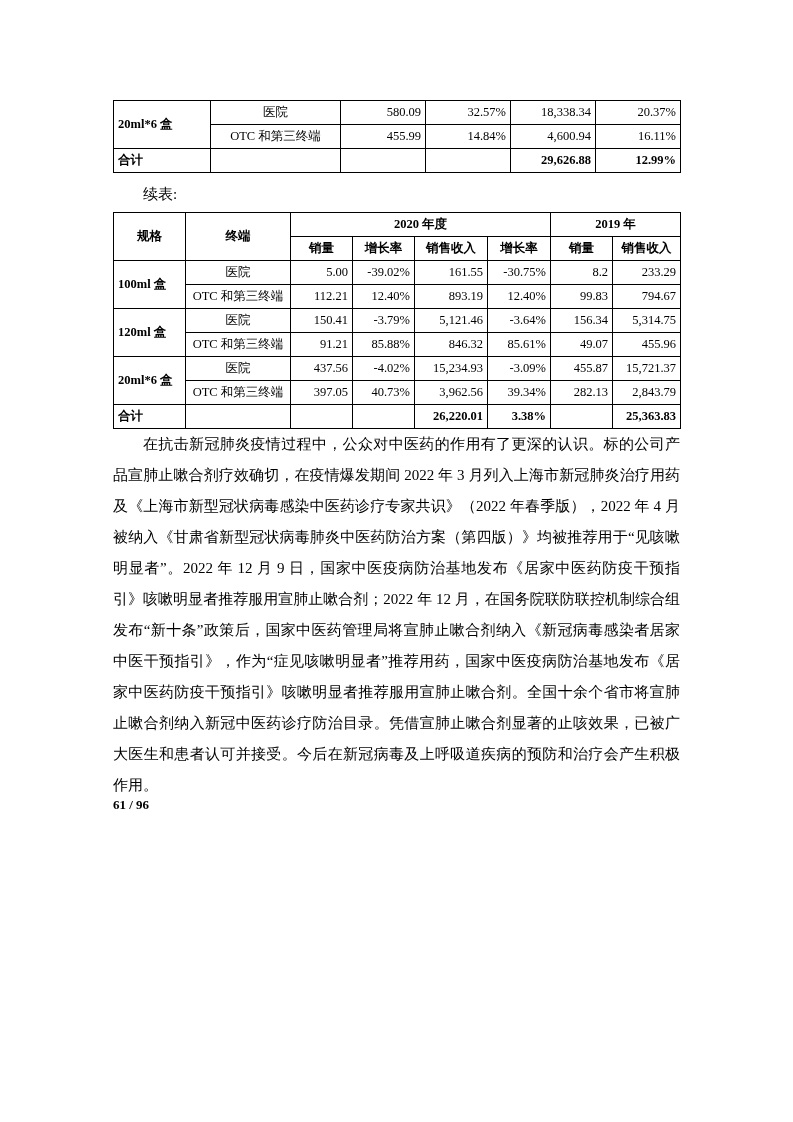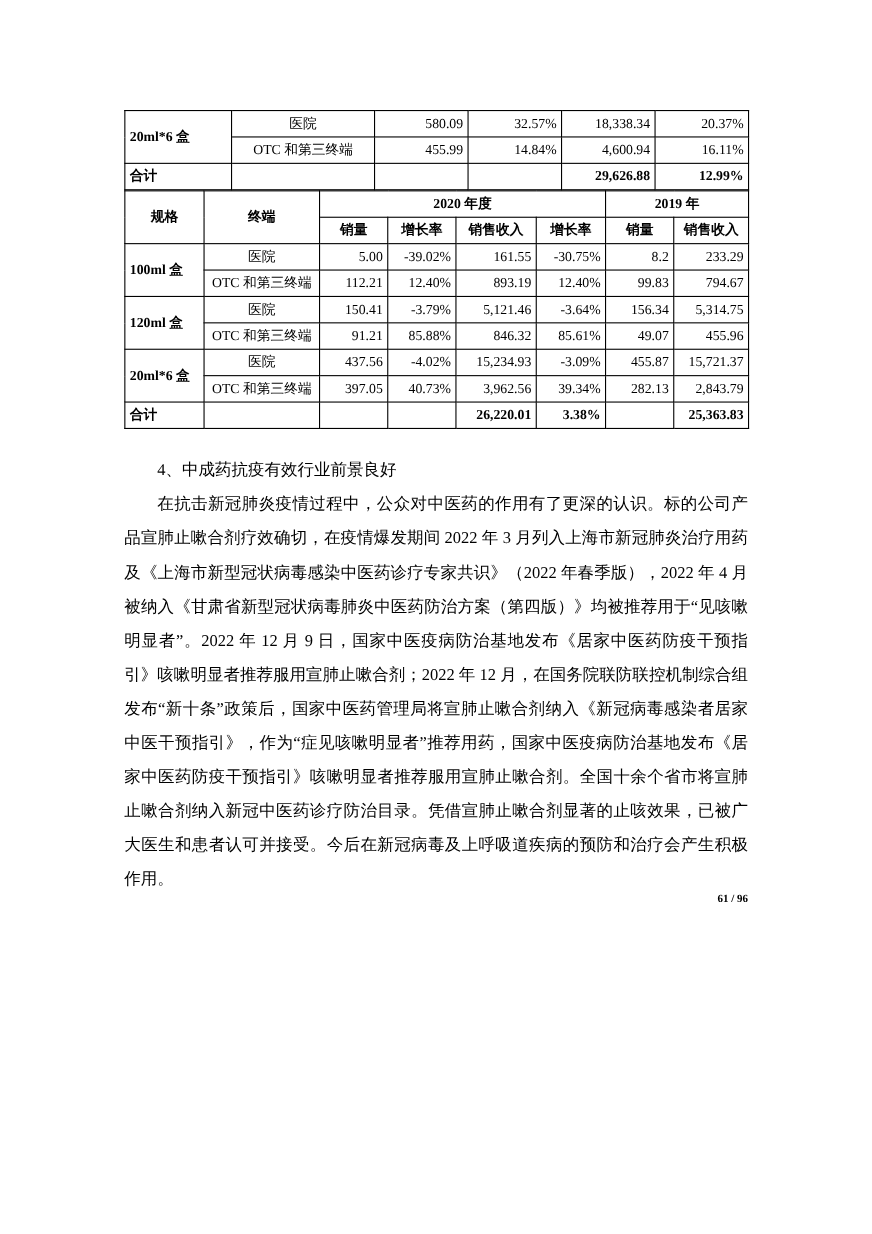--- a/index.html
+++ b/index.html
@@ -19,21 +19,21 @@
   td.spec { text-align: left; font-weight: bold; }
   td.term { text-align: center; }
   td.num  { text-align: right; padding-right: 7px; }
   tr.total td { font-weight: bold; }
   .cont-label { font-size: 15px; margin: 12px 0 8px; text-indent: 2em; }
   .para { font-size: 15px; line-height: 31px; text-align: justify; text-indent: 2em; margin: 0; }
   .p1 { margin-top: 13px; }
   .heading { margin-top: 23px; }
   .p2 { }
   .p3 { margin-top: 18px; }
-  .page-num { font-size: 10px; font-weight: bold; text-align: right; margin-top: -4px; }
+  .page-num { font-size: 13px; font-weight: bold; text-align: left; margin-top: -4px; }
 </style>
 </head>
 <body>
 
 <div class="page">
 
   <table class="tbl">
     <colgroup>
       <col style="width:97px">
         <col style="width:130px">
@@ -62,20 +62,21 @@
         <td class="spec">合计</td>
         <td class="term"></td>
         <td class="num"></td>
         <td class="num"></td>
         <td class="num">29,626.88</td>
         <td class="num">12.99%</td>
       </tr>
     </tbody>
   </table>
 
+  <p class="cont-label">续表:</p>
 
   <table class="tbl">
     <colgroup>
       <col style="width:72px">
         <col style="width:105px">
         <col style="width:62px">
         <col style="width:62px">
       <col style="width:73px">
         <col style="width:63px">
         <col style="width:62px">
@@ -160,20 +161,19 @@
         <td class="num"></td>
         <td class="num">26,220.01</td>
         <td class="num">3.38%</td>
         <td class="num"></td>
         <td class="num">25,363.83</td>
       </tr>
     </tbody>
   </table>
 
 
-  <p class="para heading">4、中成药抗疫有效行业前景良好</p>
 
   <p class="para p2">在抗击新冠肺炎疫情过程中，公众对中医药的作用有了更深的认识。标的公司产品宣肺止嗽合剂疗效确切，在疫情爆发期间 2022 年 3 月列入上海市新冠肺炎治疗用药及《上海市新型冠状病毒感染中医药诊疗专家共识》（2022 年春季版），2022 年 4 月被纳入《甘肃省新型冠状病毒肺炎中医药防治方案（第四版）》均被推荐用于“见咳嗽明显者”。2022 年 12 月 9 日，国家中医疫病防治基地发布《居家中医药防疫干预指引》咳嗽明显者推荐服用宣肺止嗽合剂；2022 年 12 月，在国务院联防联控机制综合组发布“新十条”政策后，国家中医药管理局将宣肺止嗽合剂纳入《新冠病毒感染者居家中医干预指引》，作为“症见咳嗽明显者”推荐用药，国家中医疫病防治基地发布《居家中医药防疫干预指引》咳嗽明显者推荐服用宣肺止嗽合剂。全国十余个省市将宣肺止嗽合剂纳入新冠中医药诊疗防治目录。凭借宣肺止嗽合剂显著的止咳效果，已被广大医生和患者认可并接受。今后在新冠病毒及上呼吸道疾病的预防和治疗会产生积极作用。</p>
 
 
   <div class="page-num">61 / 96</div>
 
 </div>
 
 </body></html>

